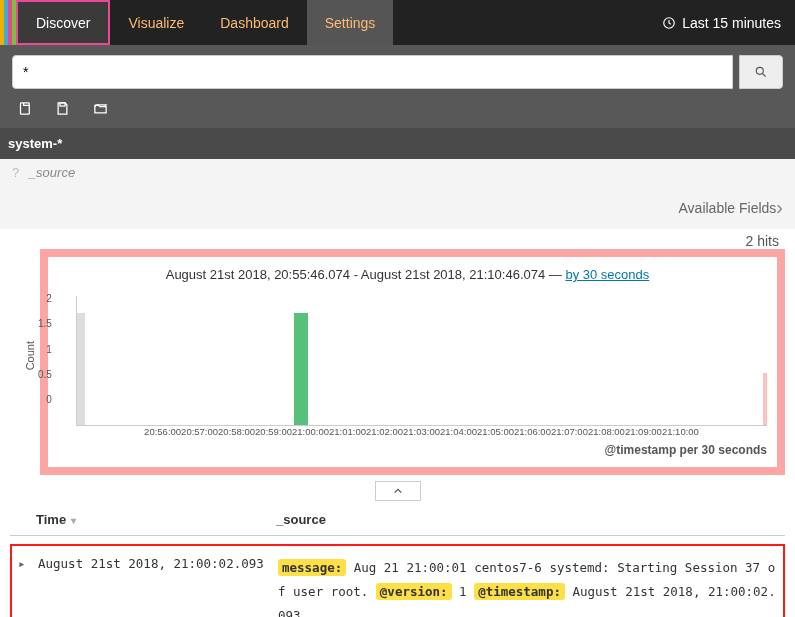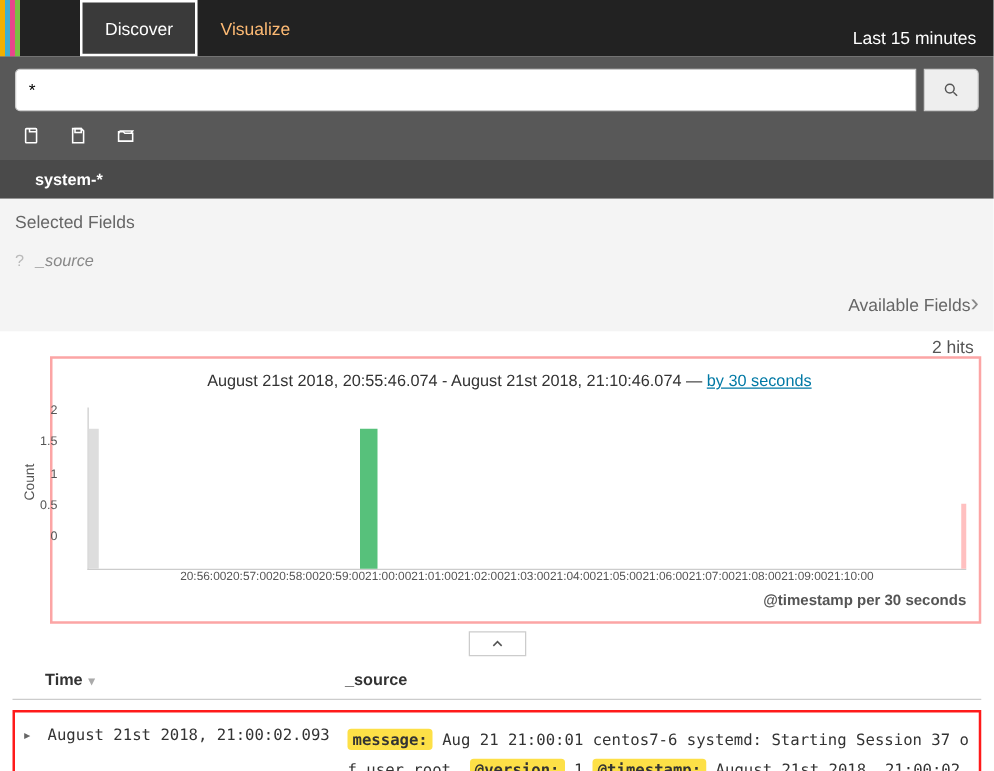--- a/index.html
+++ b/index.html
@@ -4,44 +4,44 @@
 <style>
 * { margin: 0; padding: 0; box-sizing: border-box; }
 body { font-family: -apple-system, "Helvetica Neue", Arial, sans-serif; font-size: 13px; color: #333; background: #fff; width: 795px; }
 
 .color-strip { display: flex; height: 45px; }
 .color-strip span { width: 4px; height: 100%; }
 
 .topnav { background: #222; color: #fff; height: 45px; display: flex; align-items: stretch; }
 .topnav .tabs { display: flex; }
 .topnav .tab { padding: 0 18px; display: flex; align-items: center; color: #fdba74; cursor: pointer; font-size: 14px; }
-.topnav .tab.active { background: #3a3a3a; color: #fff; border: 2px solid #ffffff; position: relative; margin-left: 48px; }
+.topnav .tab.active { background: #3a3a3a; color: #fff; border: 2px solid #ec4899; position: relative; }
 .topnav .tab.settings { background: #555; }
 .topnav .spacer { flex: 1; }
-.topnav .timepicker { display: flex; align-items: center; padding: 16px 14px; gap: 6px; cursor: pointer; font-size: 14px; flex-direction: column; }
+.topnav .timepicker { display: flex; align-items: center; padding: 16px 14px; gap: 6px; cursor: pointer; font-size: 14px; }
 
 .sub-toolbar { background: #585858; padding: 10px 12px; }
 .search-row { display: flex; gap: 6px; margin-bottom: 10px; }
 .search-input { flex: 1; background: #fff; border: 1px solid #ccc; border-radius: 4px 0 0 4px; padding: 8px 10px; font-size: 14px; }
 .search-btn { background: #eee; border: 1px solid #ccc; border-radius: 0 4px 4px 0; padding: 8px 14px; cursor: pointer; }
 .tool-icons { display: flex; gap: 22px; padding: 2px 6px; }
 .tool-icons .ticon { color: #fff; cursor: pointer; }
 
-.index-bar { background: #4a4a4a; color: #fff; padding: 8px 28px; font-weight: bold; }
+.index-bar { background: #4a4a4a; color: #fff; padding: 8px 8px; font-weight: bold; }
 
 .field-section { background: #f4f4f4; }
 .field-head { padding: 10px 12px; color: #666; font-size: 14px; }
 .field-item { padding: 6px 12px; color: #888; font-style: italic; }
 .field-item .q { color: #bbb; margin-right: 6px; font-style: normal; }
 .avail-row { display: flex; align-items: center; justify-content: flex-end; padding: 10px 12px; color: #666; font-size: 14px; }
 .avail-row .chev { color: #888; font-size: 20px; }
 
 .hits { text-align: right; padding: 4px 16px 0; font-size: 14px; color: #555; }
 
-.chart-wrap { border: 2px solid #fca5a5; margin: 0px 10px 6px 40px; padding: 10px 10px 10px 0; position: relative; }
+.chart-wrap { border: 8px solid #fca5a5; margin: 0px 10px 6px 40px; padding: 10px 10px 10px 0; position: relative; }
 .chart-title { text-align: center; font-size: 13px; color: #333; margin-bottom: 14px; }
 .chart-title a { color: #0079a5; text-decoration: underline; }
 .chart-area { display: flex; }
 .ylabel { writing-mode: vertical-rl; transform: rotate(180deg); text-align: center; font-size: 11px; color: #555; padding: 0 2px; position: absolute; left: -26px; top: 40%; }
 .yaxis { display: flex; flex-direction: column; justify-content: space-between; align-items: flex-end; font-size: 10px; color: #555; padding-right: 4px; position: absolute; left: -10px; top: 36px; height: 112px; }
 .plot { flex: 1; height: 130px; border-left: 1px solid #ccc; border-bottom: 1px solid #ccc; position: relative; margin-left: 28px; }
 .bar { position: absolute; bottom: 0; width: 14px; background: #57c17b; }
 .bar.main { left: 217px; height: 112px; }
 .bar.faint-left { left: 0px; width: 8px; height: 112px; background: #ddd; }
 .bar.faint-right { right: 0px; width: 4px; height: 52px; background: #ffc0c0; }
@@ -71,20 +71,22 @@
 <div class="topnav">
   <div class="color-strip">
     <span style="background:#f0b000"></span>
     <span style="background:#3caed2"></span>
     <span style="background:#e8478b"></span>
     <span style="background:#7ac143"></span>
   </div>
   <div class="tabs">
     <div class="tab active">Discover</div>
     <div class="tab">Visualize</div>
+    <div class="tab">Dashboard</div>
+    <div class="tab settings">Settings</div>
   </div>
   <div class="spacer"></div>
   <div class="timepicker">
     <svg width="14" height="14" viewBox="0 0 24 24" fill="none" stroke="#fff" stroke-width="2">
         <circle cx="12" cy="12" r="9"></circle>
         <path d="M12 7v5l3 2"></path>
       </svg>
     <span>Last 15 minutes</span>
   </div>
 </div>
@@ -117,21 +119,20 @@
           <path d="M3 7h6l2 2h10v10H3z"></path>
           <path d="M3 9l2-3h16l-2 3"></path>
         </svg>
     </span>
   </div>
 </div>
 
 <div class="index-bar">system-*</div>
 
 <div class="field-section">
-  <div class="field-head">Selected Fields</div>
   <div class="field-item">
     <span class="q">?</span>
     <span>_source</span>
   </div>
   <div class="avail-row">
     <span>Available Fields</span>
     <span class="chev">›</span>
   </div>
 </div>
 

